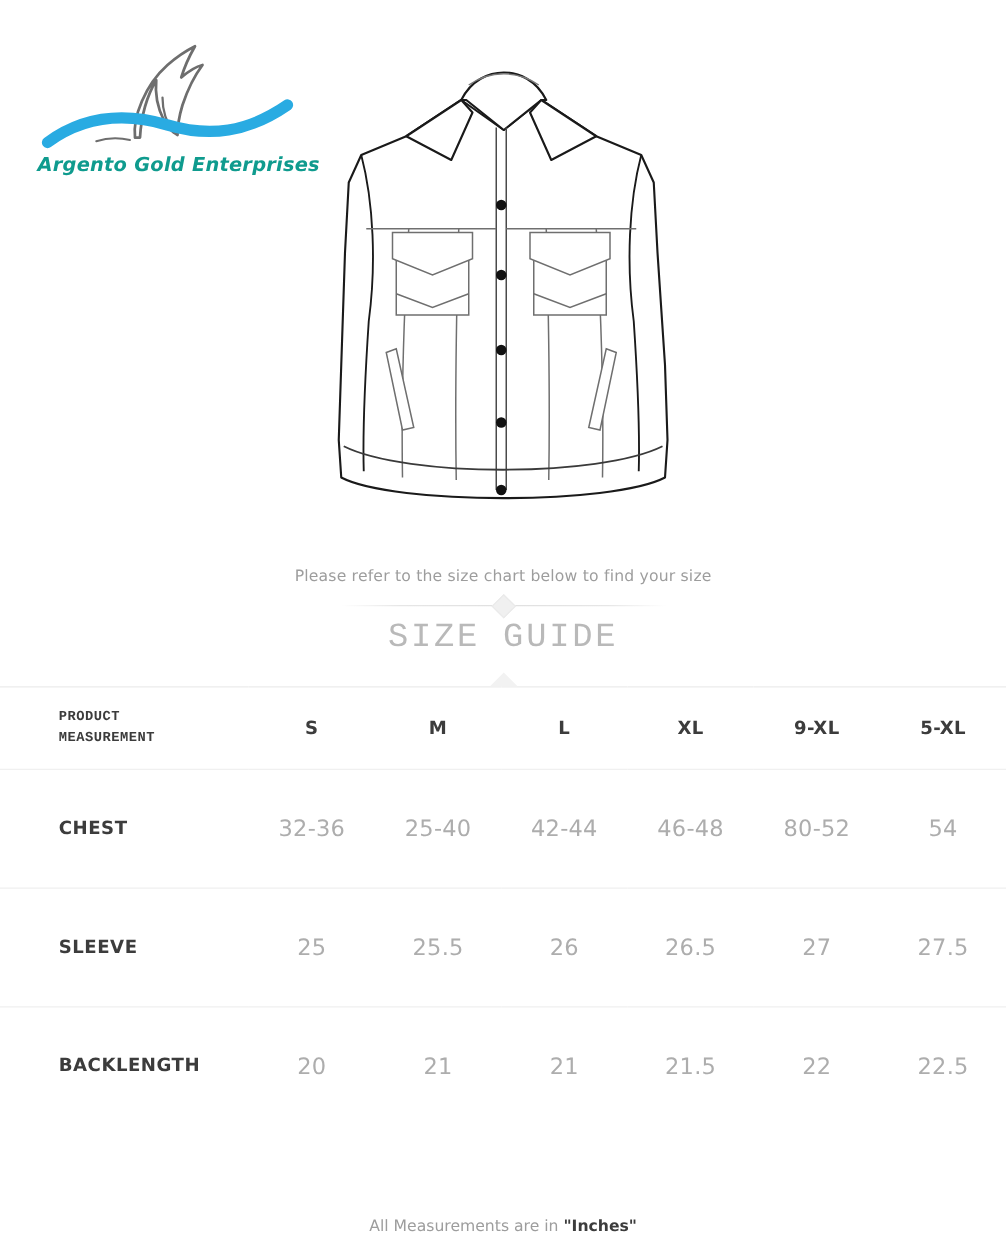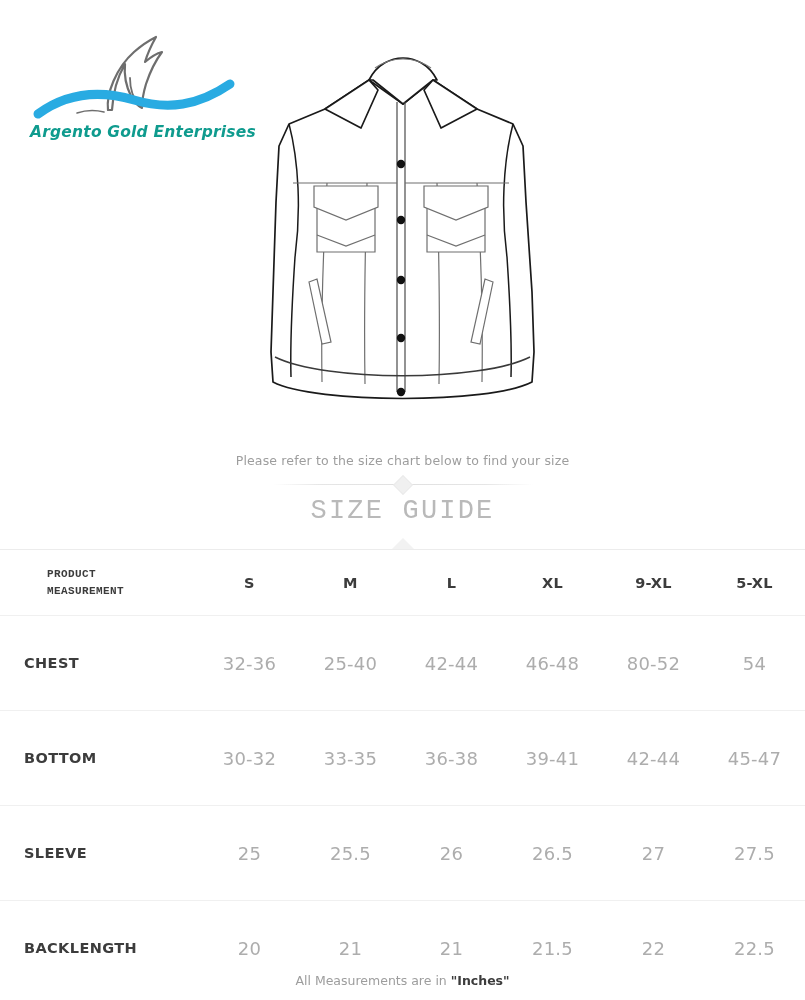--- a/index.html
+++ b/index.html
@@ -166,21 +166,21 @@
     font-family: "DejaVu Sans", sans-serif;
     font-size: 14.5px;
     font-weight: bold;
     letter-spacing: 0.3px;
     color: #3c3c3c;
     vertical-align: middle;
   }
 
   tbody td.row-label {
     text-align: left;
-    padding-left: 24px;
+    padding-left: 47px;
     height: 95px;
     font-family: "DejaVu Sans", sans-serif;
     font-size: 14.5px;
     font-weight: bold;
     letter-spacing: 0.4px;
     color: #3c3c3c;
     vertical-align: middle;
   }
   tbody td.cell {
     text-align: center;
@@ -324,29 +324,20 @@
       <tr>
         <td class="row-label">CHEST</td>
         <td class="cell">32-36</td>
         <td class="cell">25-40</td>
         <td class="cell">42-44</td>
         <td class="cell">46-48</td>
         <td class="cell">80-52</td>
         <td class="cell">54</td>
       </tr>
       <tr>
-        <td class="row-label">BOTTOM</td>
-        <td class="cell">30-32</td>
-        <td class="cell">33-35</td>
-        <td class="cell">36-38</td>
-        <td class="cell">39-41</td>
-        <td class="cell">42-44</td>
-        <td class="cell">45-47</td>
-      </tr>
-      <tr>
         <td class="row-label">SLEEVE</td>
         <td class="cell">25</td>
         <td class="cell">25.5</td>
         <td class="cell">26</td>
         <td class="cell">26.5</td>
         <td class="cell">27</td>
         <td class="cell">27.5</td>
       </tr>
       <tr>
         <td class="row-label">BACKLENGTH</td>

